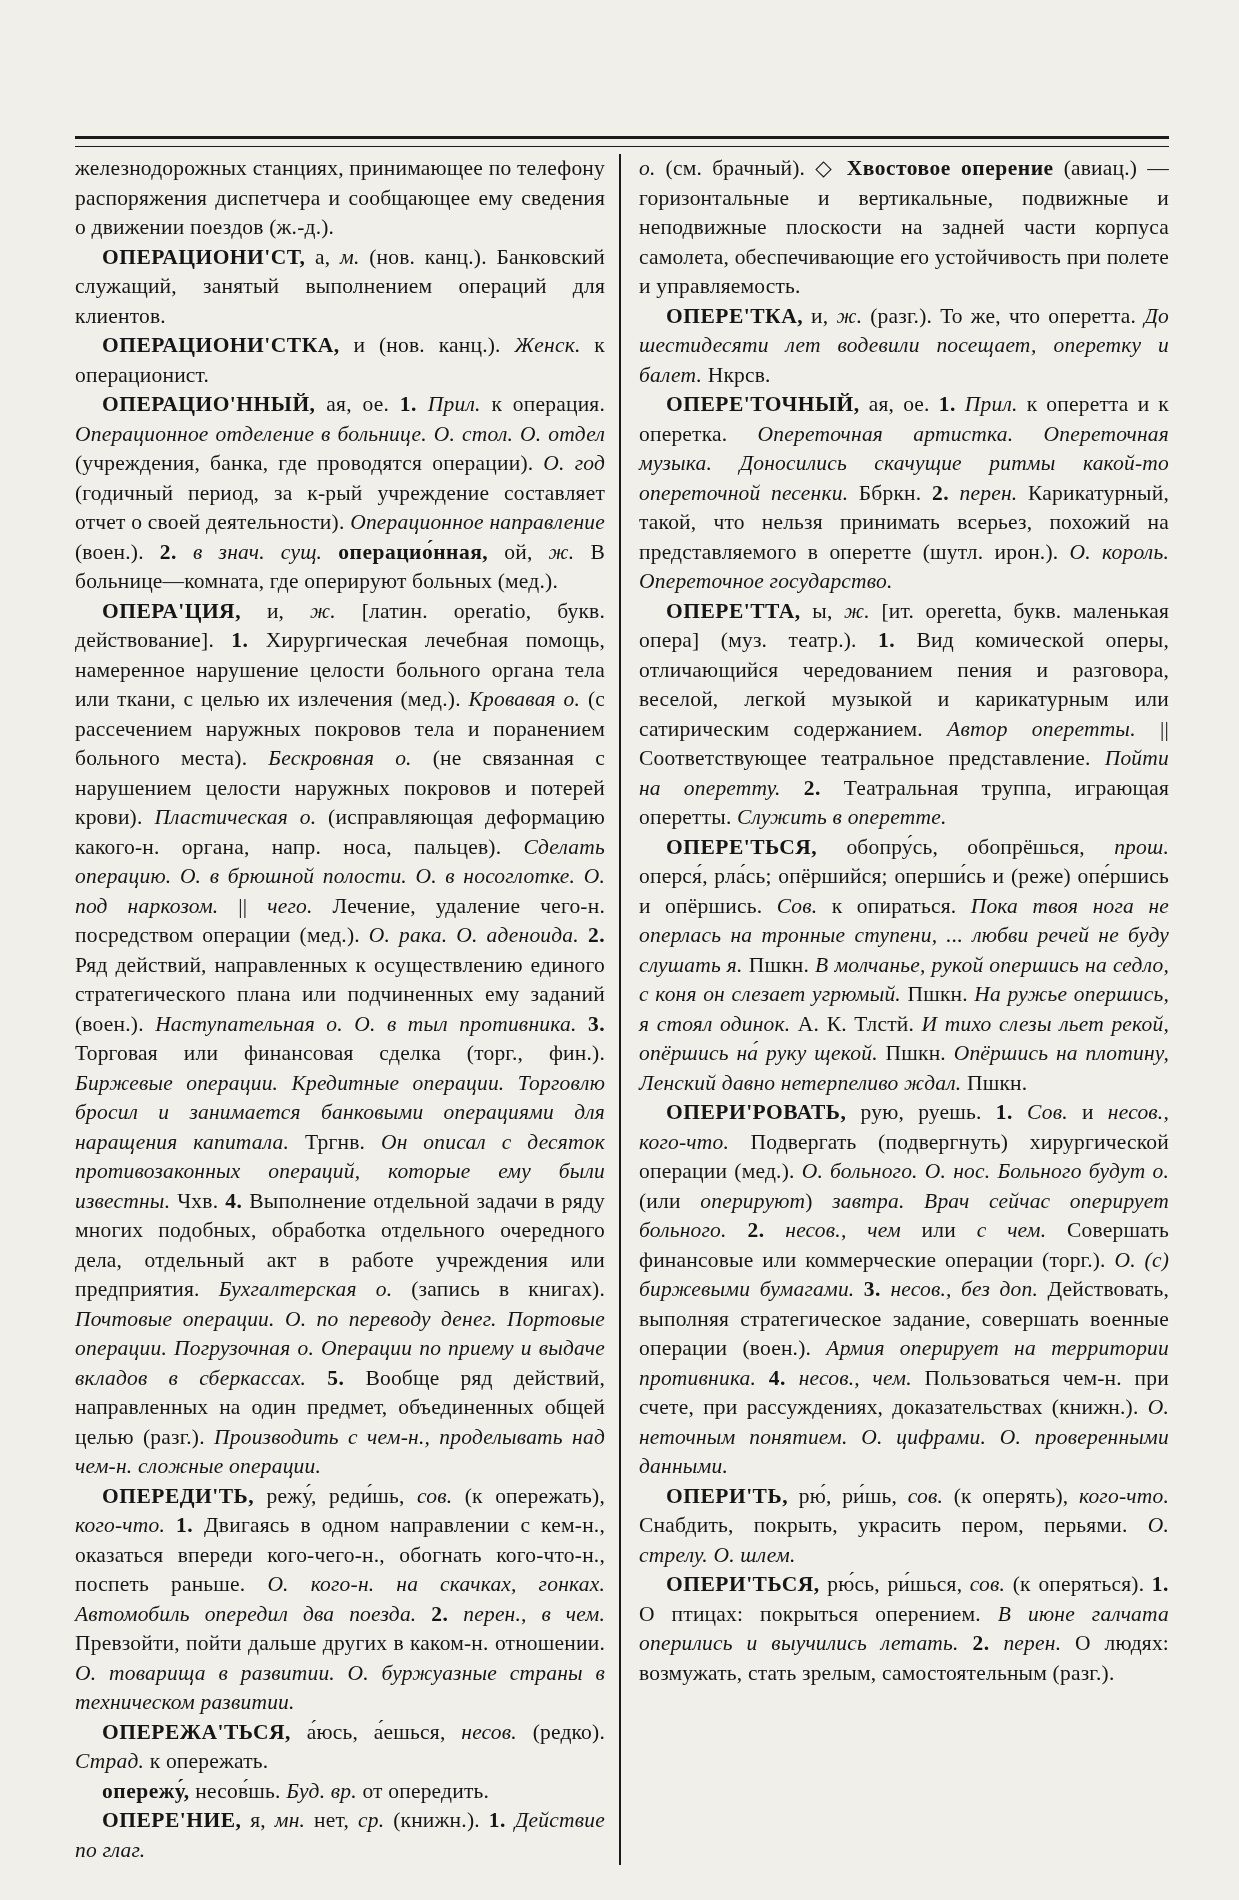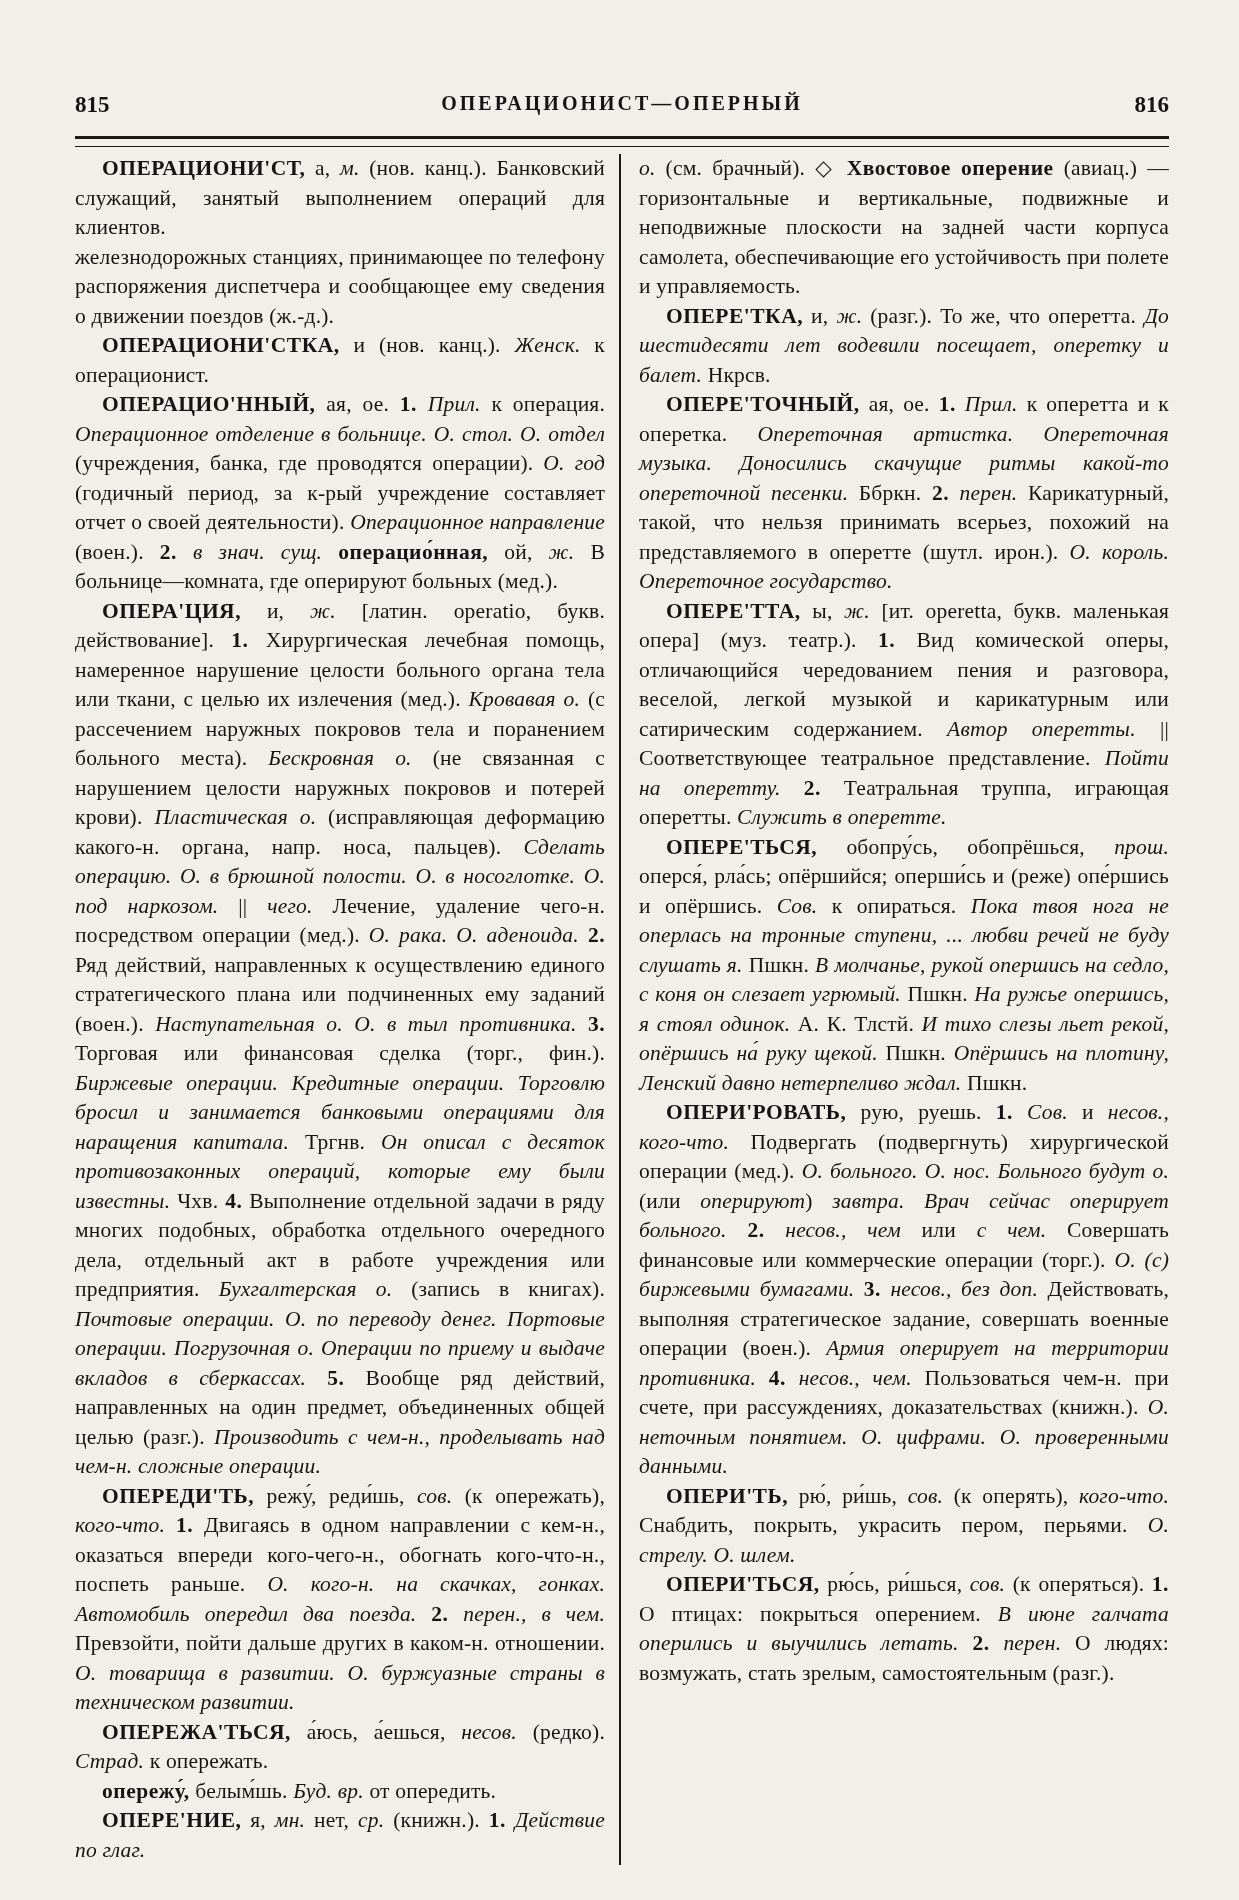--- a/index.html
+++ b/index.html
@@ -44,36 +44,31 @@
   p.entry{margin:0;text-indent:27px;}
   p.noindent{text-indent:0;}
   .b{font-weight:bold;letter-spacing:0.5px;}
   .i{font-style:italic;}
   .sym{font-style:normal;}
 </style>
 </head>
 <body>
 
 <div class="page">
-  <div class="header">
-    <span class="pagenum">815</span>
-    <span class="running-head">ОПЕРАЦИОНИСТ—ОПЕРНЫЙ</span>
-    <span class="pagenum">816</span>
-  </div>
   <div class="double-rule"></div>
   <div class="columns">
     <div class="col col-left">
+        <p class="entry noindent"><span>железнодорожных станциях, принимающее по телефону распоряжения диспетчера и сообщающее ему сведения о движении поездов (ж.-д.).</span></p>
         <p class="entry"><span class="b">ОПЕРАЦИОНИ'СТ,</span><span> а, </span><span class="i">м.</span><span> (нов. канц.). Банковский служащий, занятый выполнением операций для клиентов.</span></p>
-        <p class="entry noindent"><span>железнодорожных станциях, принимающее по телефону распоряжения диспетчера и сообщающее ему сведения о движении поездов (ж.-д.).</span></p>
         <p class="entry"><span class="b">ОПЕРАЦИОНИ'СТКА,</span><span> и (нов. канц.). </span><span class="i">Женск.</span><span> к операционист.</span></p>
         <p class="entry"><span class="b">ОПЕРАЦИО'ННЫЙ,</span><span> ая, ое. </span><span class="b">1.</span><span> </span><span class="i">Прил.</span><span> к операция. </span><span class="i">Операционное отделение в больнице. О. стол. О. отдел</span><span> (учреждения, банка, где проводятся операции). </span><span class="i">О. год</span><span> (годичный период, за к-рый учреждение составляет отчет о своей деятельности). </span><span class="i">Операционное направление</span><span> (воен.). </span><span class="b">2.</span><span> </span><span class="i">в знач. сущ.</span><span> </span><span class="b">операцио́нная,</span><span> ой, </span><span class="i">ж.</span><span> В больнице—комната, где оперируют больных (мед.).</span></p>
         <p class="entry"><span class="b">ОПЕРА'ЦИЯ,</span><span> и, </span><span class="i">ж.</span><span> [латин. operatio, букв. действование]. </span><span class="b">1.</span><span> Хирургическая лечебная помощь, намеренное нарушение целости больного органа тела или ткани, с целью их излечения (мед.). </span><span class="i">Кровавая о.</span><span> (с рассечением наружных покровов тела и поранением больного места). </span><span class="i">Бескровная о.</span><span> (не связанная с нарушением целости наружных покровов и потерей крови). </span><span class="i">Пластическая о.</span><span> (исправляющая деформацию какого-н. органа, напр. носа, пальцев). </span><span class="i">Сделать операцию. О. в брюшной полости. О. в носоглотке. О. под наркозом.</span><span> || </span><span class="i">чего.</span><span> Лечение, удаление чего-н. посредством операции (мед.). </span><span class="i">О. рака. О. аденоида.</span><span> </span><span class="b">2.</span><span> Ряд действий, направленных к осуществлению единого стратегического плана или подчиненных ему заданий (воен.). </span><span class="i">Наступательная о. О. в тыл противника.</span><span> </span><span class="b">3.</span><span> Торговая или финансовая сделка (торг., фин.). </span><span class="i">Биржевые операции. Кредитные операции. Торговлю бросил и занимается банковыми операциями для наращения капитала.</span><span> Тргнв. </span><span class="i">Он описал с десяток противозаконных операций, которые ему были известны.</span><span> Чхв. </span><span class="b">4.</span><span> Выполнение отдельной задачи в ряду многих подобных, обработка отдельного очередного дела, отдельный акт в работе учреждения или предприятия. </span><span class="i">Бухгалтерская о.</span><span> (запись в книгах). </span><span class="i">Почтовые операции. О. по переводу денег. Портовые операции. Погрузочная о. Операции по приему и выдаче вкладов в сберкассах.</span><span> </span><span class="b">5.</span><span> Вообще ряд действий, направленных на один предмет, объединенных общей целью (разг.). </span><span class="i">Производить с чем-н., проделывать над чем-н. сложные операции.</span></p>
         <p class="entry"><span class="b">ОПЕРЕДИ'ТЬ,</span><span> режу́, реди́шь, </span><span class="i">сов.</span><span> (к опережать), </span><span class="i">кого-что.</span><span> </span><span class="b">1.</span><span> Двигаясь в одном направлении с кем-н., оказаться впереди кого-чего-н., обогнать кого-что-н., поспеть раньше. </span><span class="i">О. кого-н. на скачках, гонках. Автомобиль опередил два поезда.</span><span> </span><span class="b">2.</span><span> </span><span class="i">перен., в чем.</span><span> Превзойти, пойти дальше других в каком-н. отношении. </span><span class="i">О. товарища в развитии. О. буржуазные страны в техническом развитии.</span></p>
         <p class="entry"><span class="b">ОПЕРЕЖА'ТЬСЯ,</span><span> а́юсь, а́ешься, </span><span class="i">несов.</span><span> (редко). </span><span class="i">Страд.</span><span> к опережать.</span></p>
-        <p class="entry"><span class="b">опережу́,</span><span> белым́шь. </span><span class="i">Буд. вр.</span><span> от опередить.</span></p>
+        <p class="entry"><span class="b">опережу́,</span><span> несов́шь. </span><span class="i">Буд. вр.</span><span> от опередить.</span></p>
         <p class="entry"><span class="b">ОПЕРЕ'НИЕ,</span><span> я, </span><span class="i">мн.</span><span> нет, </span><span class="i">ср.</span><span> (книжн.). </span><span class="b">1.</span><span> </span><span class="i">Действие по глаг.</span></p>
       </div>
     <div class="col-divider"></div>
     <div class="col col-right">
         <p class="entry noindent"><span class="i">о.</span><span> (см. брачный). </span><span class="sym">◇</span><span> </span><span class="b">Хвостовое оперение</span><span> (авиац.) — горизонтальные и вертикальные, подвижные и неподвижные плоскости на задней части корпуса самолета, обеспечивающие его устойчивость при полете и управляемость.</span></p>
         <p class="entry"><span class="b">ОПЕРЕ'ТКА,</span><span> и, </span><span class="i">ж.</span><span> (разг.). То же, что оперетта. </span><span class="i">До шестидесяти лет водевили посещает, оперетку и балет.</span><span> Нкрсв.</span></p>
         <p class="entry"><span class="b">ОПЕРЕ'ТОЧНЫЙ,</span><span> ая, ое. </span><span class="b">1.</span><span> </span><span class="i">Прил.</span><span> к оперетта и к оперетка. </span><span class="i">Опереточная артистка. Опереточная музыка. Доносились скачущие ритмы какой-то опереточной песенки.</span><span> Ббркн. </span><span class="b">2.</span><span> </span><span class="i">перен.</span><span> Карикатурный, такой, что нельзя принимать всерьез, похожий на представляемого в оперетте (шутл. ирон.). </span><span class="i">О. король. Опереточное государство.</span></p>
         <p class="entry"><span class="b">ОПЕРЕ'ТТА,</span><span> ы, </span><span class="i">ж.</span><span> [ит. operetta, букв. маленькая опера] (муз. театр.). </span><span class="b">1.</span><span> Вид комической оперы, отличающийся чередованием пения и разговора, веселой, легкой музыкой и карикатурным или сатирическим содержанием. </span><span class="i">Автор оперетты.</span><span> || Соответствующее театральное представление. </span><span class="i">Пойти на оперетту.</span><span> </span><span class="b">2.</span><span> Театральная труппа, играющая оперетты. </span><span class="i">Служить в оперетте.</span></p>
         <p class="entry"><span class="b">ОПЕРЕ'ТЬСЯ,</span><span> обопру́сь, обопрёшься, </span><span class="i">прош.</span><span> оперся́, рла́сь; опёршийся; оперши́сь и (реже) опе́ршись и опёршись. </span><span class="i">Сов.</span><span> к опираться. </span><span class="i">Пока твоя нога не оперлась на тронные ступени, ... любви речей не буду слушать я.</span><span> Пшкн. </span><span class="i">В молчанье, рукой опершись на седло, с коня он слезает угрюмый.</span><span> Пшкн. </span><span class="i">На ружье опершись, я стоял одинок.</span><span> А. К. Тлстй. </span><span class="i">И тихо слезы льет рекой, опёршись на́ руку щекой.</span><span> Пшкн. </span><span class="i">Опёршись на плотину, Ленский давно нетерпеливо ждал.</span><span> Пшкн.</span></p>
         <p class="entry"><span class="b">ОПЕРИ'РОВАТЬ,</span><span> рую, руешь. </span><span class="b">1.</span><span> </span><span class="i">Сов.</span><span> и </span><span class="i">несов., кого-что.</span><span> Подвергать (подвергнуть) хирургической операции (мед.). </span><span class="i">О. больного. О. нос. Больного будут о.</span><span> (или </span><span class="i">оперируют</span><span>) </span><span class="i">завтра. Врач сейчас оперирует больного.</span><span> </span><span class="b">2.</span><span> </span><span class="i">несов., чем</span><span> или </span><span class="i">с чем.</span><span> Совершать финансовые или коммерческие операции (торг.). </span><span class="i">О. (с) биржевыми бумагами.</span><span> </span><span class="b">3.</span><span> </span><span class="i">несов., без доп.</span><span> Действовать, выполняя стратегическое задание, совершать военные операции (воен.). </span><span class="i">Армия оперирует на территории противника.</span><span> </span><span class="b">4.</span><span> </span><span class="i">несов., чем.</span><span> Пользоваться чем-н. при счете, при рассуждениях, доказательствах (книжн.). </span><span class="i">О. неточным понятием. О. цифрами. О. проверенными данными.</span></p>

